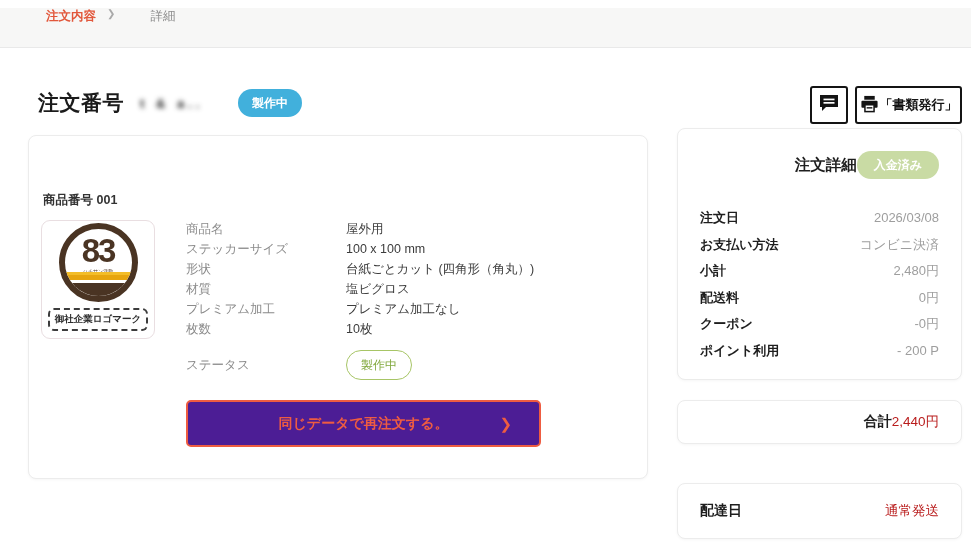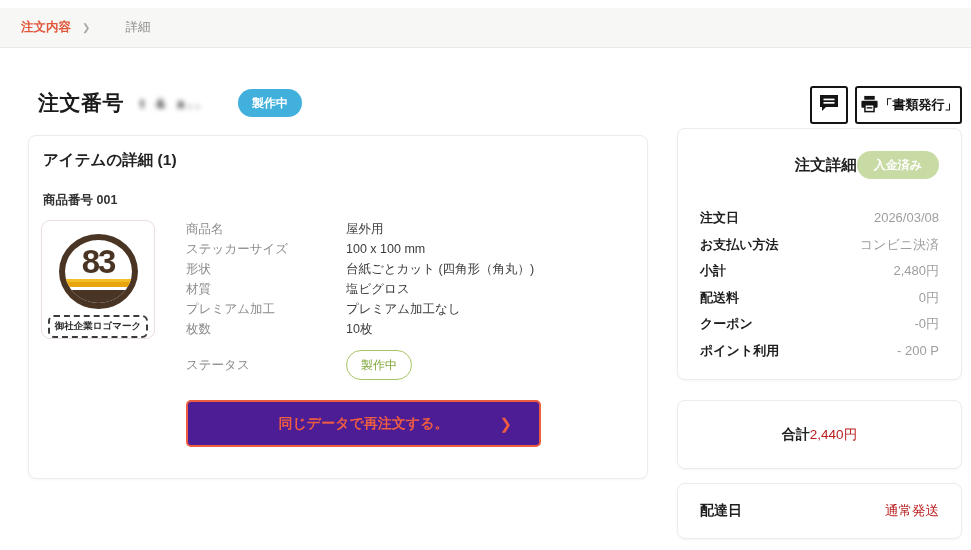--- a/index.html
+++ b/index.html
@@ -3,21 +3,21 @@
 <meta charset="utf-8">
 <style>
   * { margin:0; padding:0; box-sizing:border-box; }
   html,body { width:971px; height:550px; background:#fff; overflow:hidden;
     font-family:"Liberation Sans","DejaVu Sans",sans-serif; }
   .page { position:relative; width:971px; height:550px; background:#fff; }
 
   
   .topbar { position:absolute; top:8px; left:0; right:0; height:40px;
     background:#f7f7f6; border-bottom:1px solid #e9e9e9;
-    display:flex; align-items:center; padding-left:21px; }
+    display:flex; align-items:flex-start; padding-left:46px; }
   .crumb-link { color:#e2573b; font-size:12.5px; font-weight:bold; cursor:pointer; }
   .crumb-sep { color:#a9a9a9; font-size:10px; margin:0 11px; font-weight:bold; }
   .crumb-current { color:#8d8d8d; font-size:12.5px;margin-left:24px; }
 
   
   .header { position:absolute; top:84px; left:38px; height:38px; display:flex; align-items:center; }
   .page-title { font-size:21px; font-weight:bold; color:#1b1b1b; letter-spacing:0.5px; }
   .redacted { filter:blur(2.4px); font-size:13px; color:#1b1b1b; margin-left:16px;
     width:84px; letter-spacing:4px; font-weight:bold; }
   .badge-blue { margin-left:14px; background:#41b0dc; color:#fff; font-size:12px;
@@ -33,21 +33,21 @@
   .card { position:absolute; background:#fff; border:1px solid #ececec; border-radius:8px;
     box-shadow:0 1px 3px rgba(0,0,0,0.04); }
 
   
   #item-card { left:28px; top:135px; width:620px; height:344px; }
   .item-title { position:absolute; left:14px; top:14px; font-size:15.5px; font-weight:bold; color:#222; }
   .product-number { position:absolute; left:14px; top:56px; font-size:12.5px; font-weight:bold; color:#333; }
 
   .thumb { position:absolute; left:12px; top:84px; width:114px; height:119px;
     border:1px solid #e9dee1; border-radius:9px; background:#fff;
-    display:flex; flex-direction:column; align-items:center; padding-top:13px; }
+    display:flex; flex-direction:column; align-items:center; padding-top:2px; }
   .logo-circle { width:79px; height:79px; border-radius:50%; border:6px solid #4a3423;
     position:relative; overflow:hidden; display:flex; flex-direction:column; align-items:center; background:#fff; }
   .logo-number { font-size:33px; font-weight:900; color:#4a3423; line-height:1;
     margin-top:5px; letter-spacing:-2px; }
   .logo-subtext { font-size:5px; color:#4a3423; margin-top:1px; white-space:nowrap; }
   .stripe-gold { position:absolute; left:0; right:0; bottom:16px; height:8px; background:#e7a50e; }
   .stripe-gold::before { content:""; position:absolute; left:0; right:0; top:0; height:3px; background:#f3bd28; }
   .logo-bottom { position:absolute; left:0; right:0; bottom:0; height:13px; background:#4a3423; }
   .thumb-caption { margin-top:6px; border:2px dashed #3c3c3c; border-radius:6px;
     padding:3px 5px; font-size:9.5px; font-weight:bold; color:#2c2c2c; white-space:nowrap; }
@@ -73,22 +73,22 @@
   .order-header { display:flex; justify-content:flex-end; align-items:center; }
   .order-title { font-size:15.5px; font-weight:bold; color:#1e1e1e; }
   .badge-sage { background:#c9dba4; color:#fff; font-size:12px; font-weight:bold;
     padding:8px 17px; border-radius:16px; line-height:1; }
   .order-rows { margin-top:26px; }
   .order-row { display:flex; justify-content:space-between; align-items:center;
     line-height:26.6px; font-size:13px; }
   .order-row .lbl { font-weight:bold; color:#1e1e1e;text-align:center; }
   .order-row .val { color:#9e9e9e; }
 
-  #total-card { left:677px; top:400px; width:285px; height:69px;
-    display:flex; align-items:center; justify-content:center; padding:0 22px; }
+  #total-card { left:677px; top:400px; width:285px; height:44px;
+    display:flex; align-items:center; justify-content:flex-end; padding:0 22px; }
   #delivery-card { left:677px; top:483px; width:285px; height:56px;
     display:flex; align-items:center; justify-content:space-between; padding:0 22px; }
   .sum-lbl { font-size:14px; font-weight:bold; color:#1e1e1e; }
   .sum-val { font-size:13.5px; color:#b91c1c; }
 </style>
 </head>
 <body>
 
 <div class="page">
 
@@ -121,21 +121,20 @@
           <rect x="1.5" y="5.5" width="17" height="7.5" rx="1" fill="#141414"></rect>
           <rect x="5.2" y="9.8" width="9.6" height="7.2" fill="#fff" stroke="#141414" stroke-width="1.6"></rect>
           <rect x="7" y="12.3" width="6" height="1.5" fill="#141414"></rect>
         </svg>
       </span>
       <span>「書類発行」</span>
     </div>
   </div>
 
   <div class="card" id="item-card">
-    <div class="item-title">アイテムの詳細 (1)</div>
     <div class="product-number">商品番号 001</div>
 
     <div class="thumb">
       <div class="logo-circle">
         <div class="logo-number">83</div>
         <div class="logo-subtext">ハチサン活動</div>
         <div class="stripe-gold"></div>
         <div class="logo-bottom"></div>
       </div>
       <div class="thumb-caption">御社企業ロゴマーク</div>

